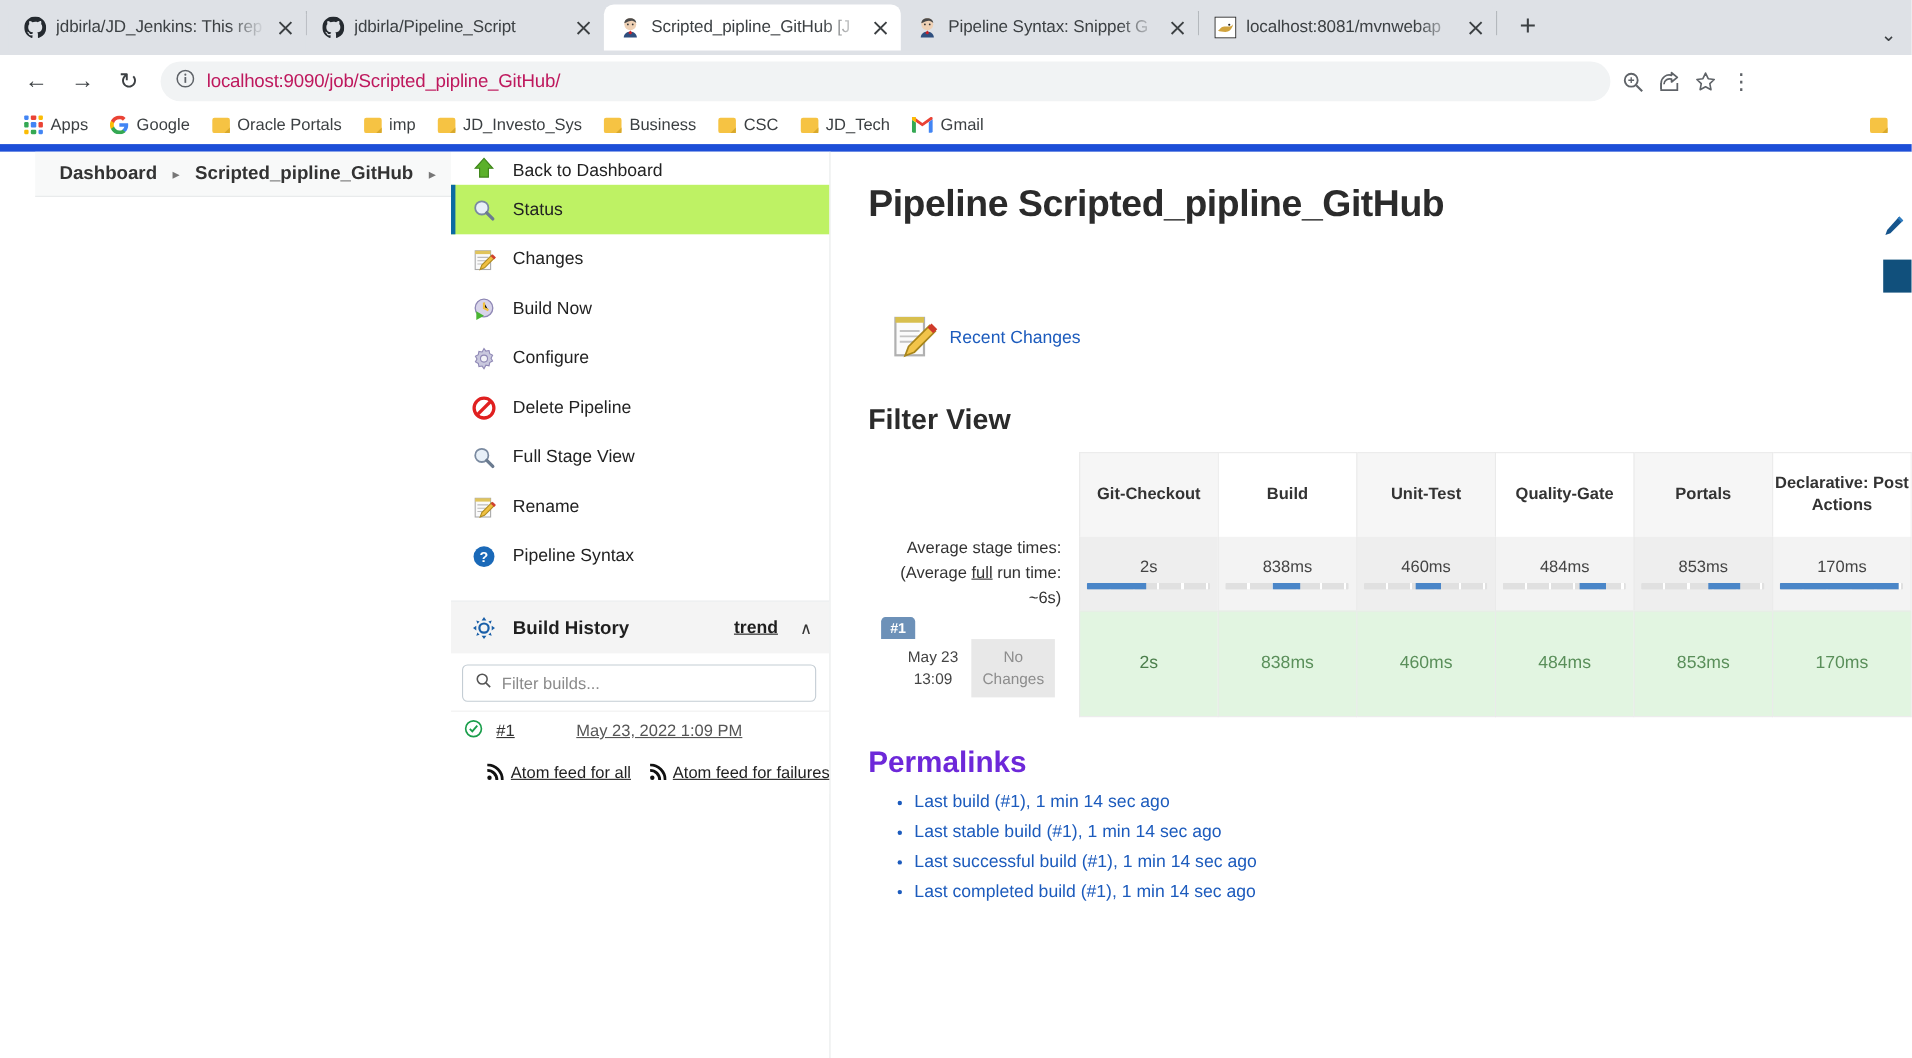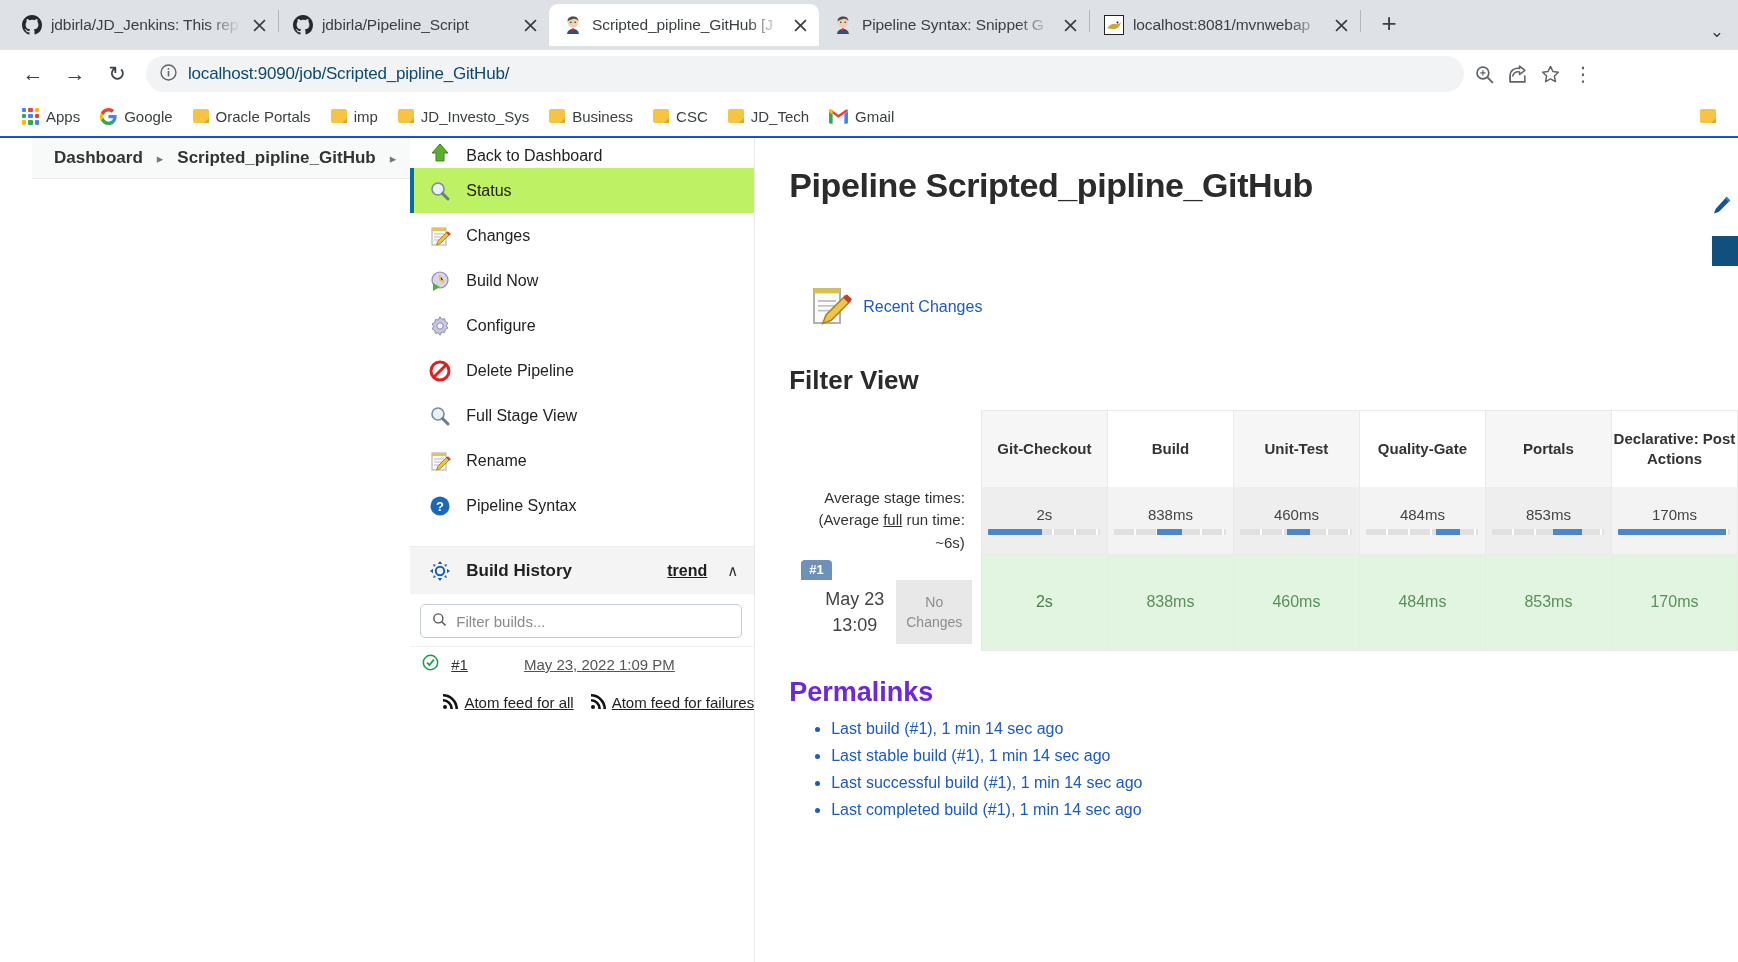--- a/index.html
+++ b/index.html
@@ -59,29 +59,29 @@
   .navbtn {
     width: 38px; height: 38px; border-radius: 50%;
     display: flex; align-items: center; justify-content: center;
     color: #3c4043; font-size: 21px;
   }
   .omnibox {
     flex: 1 1 auto; height: 36px; background: #f1f3f4; border-radius: 18px;
     display: flex; align-items: center; padding: 0 14px; gap: 11px;
     margin-left: 6px; margin-right: 6px; max-width: 1318px;
   }
-  .omnibox .url { font-size: 17px; color: #0c4a6e; letter-spacing: -0.2px; }
+  .omnibox .url { font-size: 17px; color: #be185d; letter-spacing: -0.2px; }
   .omni-actions { display: flex; align-items: center; gap: 12px; padding-right: 4px; }
   .omni-actions .icn { color: #5f6368; display: flex; align-items: center; }
   .menu-dots { color: #5f6368; font-size: 20px; letter-spacing: 1px; }
 
   .bookmarks {
     height: 40px; background: #ffffff; display: flex; align-items: center;
     gap: 4px; padding: 0 14px 2px 14px; flex: 0 0 40px;
-    border-bottom: 2px solid #1d4ed8;
+    border-bottom: 7px solid #1d4ed8;
   }
   .bm {
     display: flex; align-items: center; gap: 7px;
     padding: 4px 8px; border-radius: 4px;
     font-size: 15px; color: #3c4043; white-space: nowrap;
   }
   .folder-ico {
     width: 16px; height: 14px; background: #f6c343; border-radius: 2px 2px 2px 2px;
     position: relative; display: inline-block; flex: 0 0 16px;
   }
@@ -203,21 +203,21 @@
 
   .build-badge {
     position: absolute; left: 12px; top: 6px;
     background: #6d91b8; color: #fff; font-size: 13px; font-weight: bold;
     padding: 2px 8px 3px 8px; border-radius: 4px 4px 0 0;
   }
   .build-meta {
     position: absolute; left: 24px; top: 26px; display: flex; align-items: stretch;
   }
   .bm-date {
-    font-size: 18px; color: #444; line-height: 1.45; text-align: center;
+    font-size: 14px; color: #444; line-height: 1.45; text-align: center;
     padding: 6px 12px; display:flex; flex-direction: column; justify-content:center;align-items:center;
   }
   .bm-changes {
     background: #e8e8e8; color: #8d8d8d; font-size: 14px; text-align: center;
     padding: 6px 10px; line-height: 1.45; display:flex; flex-direction:column; justify-content:center;
     min-width: 62px;
   }
 
   h2.permalinks { font-size: 27px; font-weight: bold; color: #6d28d9; margin-top: 26px; }
   ul.pl { margin: 10px 0 0 42px; }

